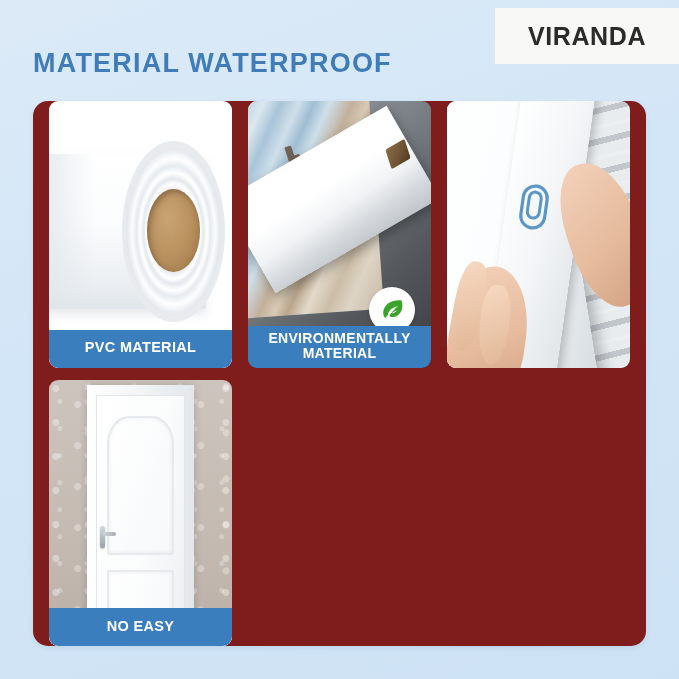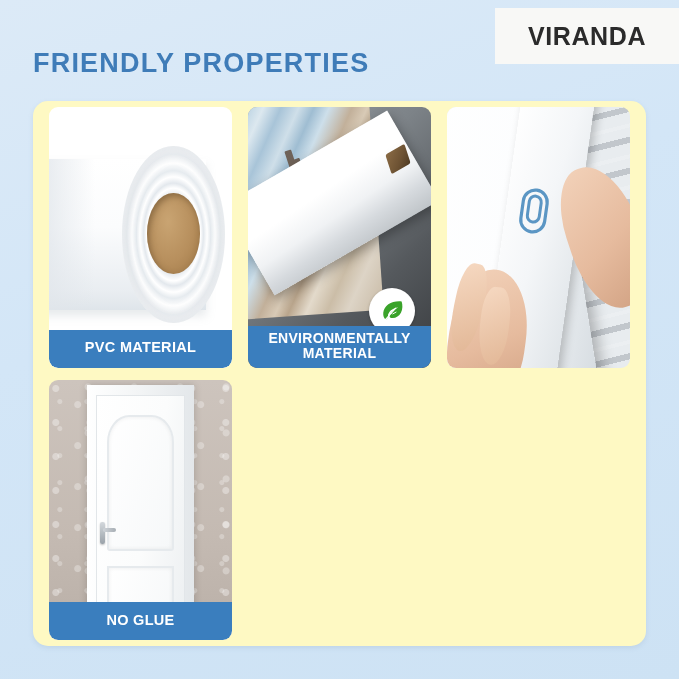--- a/index.html
+++ b/index.html
@@ -35,24 +35,24 @@
     font-weight: bold;
     letter-spacing: 1.2px;
     color: #3f7cb8;
   }
 
   
   .card {
     position: absolute;
     left: 33px; top: 101px;
     width: 613px; height: 545px;
-    background: #fef9c3;
+    background: #7f1d1d;
     border-radius: 15px;
     box-shadow: 0 2px 5px rgba(120,150,180,0.18);
-    padding: 6px 16px;
+    padding: 0 16px;
   }
   .grid {
     width: 100%; height: 100%;
     display: grid;
     grid-template-columns: repeat(3, 1fr);
     grid-template-rows: repeat(2, 1fr);
     column-gap: 16px;
     row-gap: 12px;
   }
 
@@ -369,21 +369,21 @@
     border-top: 1px solid #dfe2e4;
   }
 </style>
 </head>
 <body>
 
 <div class="logo-box">
   <div class="logo-text">VIRANDA</div>
 </div>
 
-<div class="page-title">FRIENDLY PROPERTIES</div>
+<div class="page-title">MATERIAL WATERPROOF</div>
 
 <div class="card">
   <div class="grid">
 
     <div class="tile t1">
       <div class="photo">
         <div class="roll-body"></div>
         <div class="roll-edge"></div>
         <div class="roll-end"></div>
         <div class="roll-core"></div>
@@ -440,18 +440,18 @@
         <div class="door-frame">
           <div class="door">
             <div class="door-panel top"></div>
             <div class="door-panel bottom"></div>
             <div class="door-handle"></div>
           </div>
         </div>
         <div class="baseboard"></div>
       </div>
       <div class="label">
-        <span>NO GLUE</span>
+        <span>NO EASY</span>
       </div>
     </div>
 
   </div>
 </div>
 
 </body></html>

